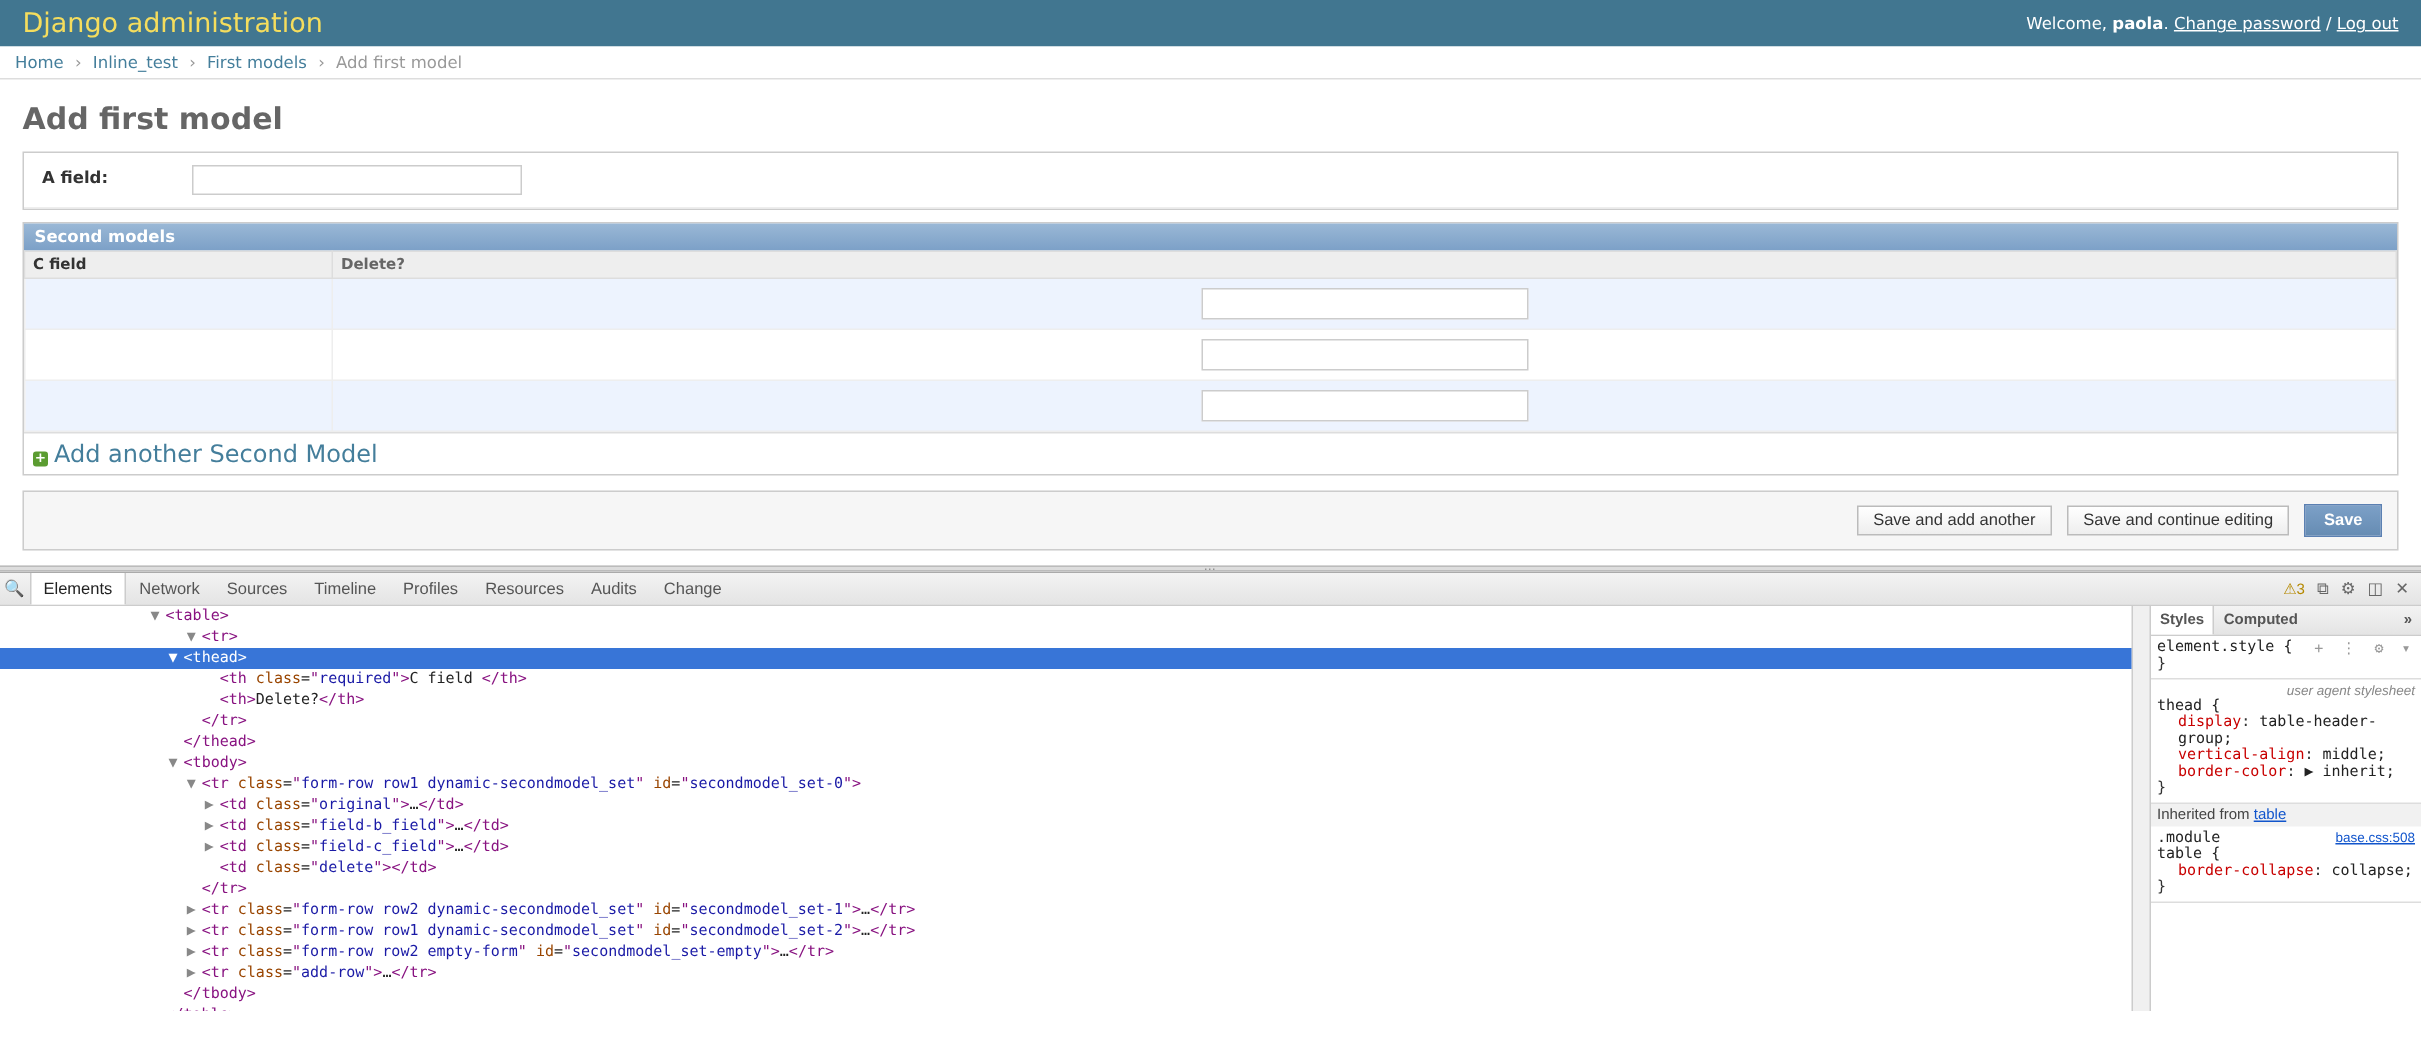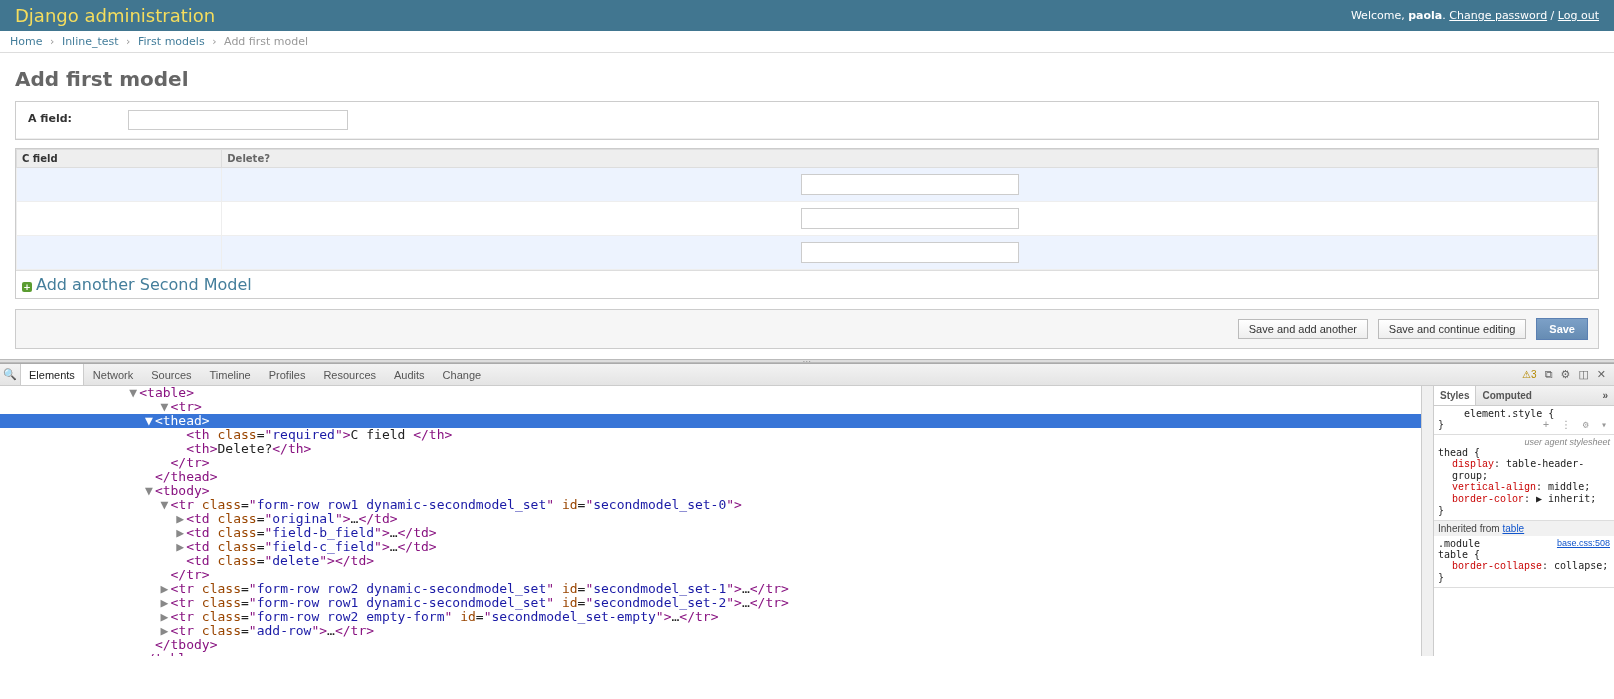--- a/index.html
+++ b/index.html
@@ -51,45 +51,45 @@
   .dt-toolbar { background: linear-gradient(#f3f3f3,#e4e4e4); border-bottom: 1px solid #ccc; height: 22px; display: flex; align-items: center; }
   .dt-toolbar .search { width: 20px; text-align: center; color: #777; font-size: 11px; }
   .dt-tabs { display: flex; height: 100%; }
   .dt-tab { padding: 0 8px; color: #555; display: flex; align-items: center; border-right: 1px solid transparent; border-left: 1px solid transparent; cursor: default; }
   .dt-tab.active { background: #fff; border-left: 1px solid #ccc; border-right: 1px solid #ccc; color: #222; }
   .dt-right-icons { margin-left: auto; display: flex; align-items: center; gap: 8px; padding-right: 8px; color: #666; font-size: 11px; }
   .dt-right-icons span { cursor: pointer; }
   .warn-badge { color: #b58900; font-size: 10px; }
 
   .dt-body { display: flex; height: 270px; }
-  .dt-elements { flex: 1; overflow: auto; font-family: Menlo, Consolas, monospace; font-size: 13px; border-right: 1px solid #ccc; position: relative; }
+  .dt-elements { flex: 1; overflow: auto; font-family: Menlo, Consolas, monospace; font-size: 10px; border-right: 1px solid #ccc; position: relative; }
   .dt-scrollbar { width: 12px; background: #f0f0f0; border-right: 1px solid #ccc; }
   .dt-styles { width: 180px; overflow: auto; font-family: Menlo, Consolas, monospace; font-size: 10px; }
 
   .dt-line { white-space: pre; padding: 0 4px; line-height: 14px; color: #222; }
   .dt-line .arrow { color: #888; display: inline-block; width: 10px; }
   .dt-line.selected { background: #3875d7; color: #fff; }
   .dt-line.selected .tag, .dt-line.selected .attr, .dt-line.selected .val, .dt-line.selected .arrow, .dt-line.selected .punct { color: #fff; }
   .tag { color: #881280; }
   .attr { color: #994500; }
   .val { color: #1a1aa6; }
   .punct { color: #881280; }
 
   .styles-tabs { background: linear-gradient(#f3f3f3,#e4e4e4); border-bottom: 1px solid #ccc; height: 20px; display: flex; align-items: center; font-family: "Lucida Grande",sans-serif; font-size: 10px; }
   .styles-tab { padding: 0 6px; color: #555; height: 100%; display: flex; align-items: center; font-weight: bold; }
   .styles-tab.active { background: #fff; border-right: 1px solid #ccc; }
   .styles-tab.chev { margin-left: auto; padding: 0 6px; }
 
   .rule-block { border-bottom: 1px solid #ddd; padding: 2px 4px 4px 4px; }
-  .rule-head { color: #222; margin-left: 26px; }
+  .rule-head { color: #222; }
   .rule-head .icons { float: right; color: #999; letter-spacing: 3px; }
   .rule-src { text-align: right; color: #888; font-size: 9px; font-style: italic; font-family: "Lucida Grande",sans-serif; }
   .rule-sel { color: #222; }
   .rule-prop { padding-left: 14px; }
-  .prop { color: #c80000; font-family: Liberation Mono, monospace; }
+  .prop { color: #c80000; }
   .pval { color: #222; }
   .inh { background: #f1f1f1; padding: 2px 4px; font-family: "Lucida Grande",sans-serif; font-size: 10px; color: #444; }
   .inh a { color: #15c; text-decoration: underline; }
   .src-link { color: #15c; text-decoration: underline; float: right; font-family: "Lucida Grande",sans-serif; font-size: 9px; }
 </style>
 </head>
 <body>
 
 <div id="header">
   <h1>Django administration</h1>
@@ -115,20 +115,21 @@
   <h1>Add first model</h1>
 
   <div class="module">
     <div class="form-row">
       <label>A field:</label>
       <input type="text" style="">
     </div>
   </div>
 
   <div class="inline-group">
+    <h2>Second models</h2>
     <table class="inline-table">
       <thead>
         <tr>
           <th class="req">C field</th>
           <th>Delete?</th>
         </tr>
       </thead>
       <tbody>
         <tr class="row1">
           <td class="cfield"></td>

